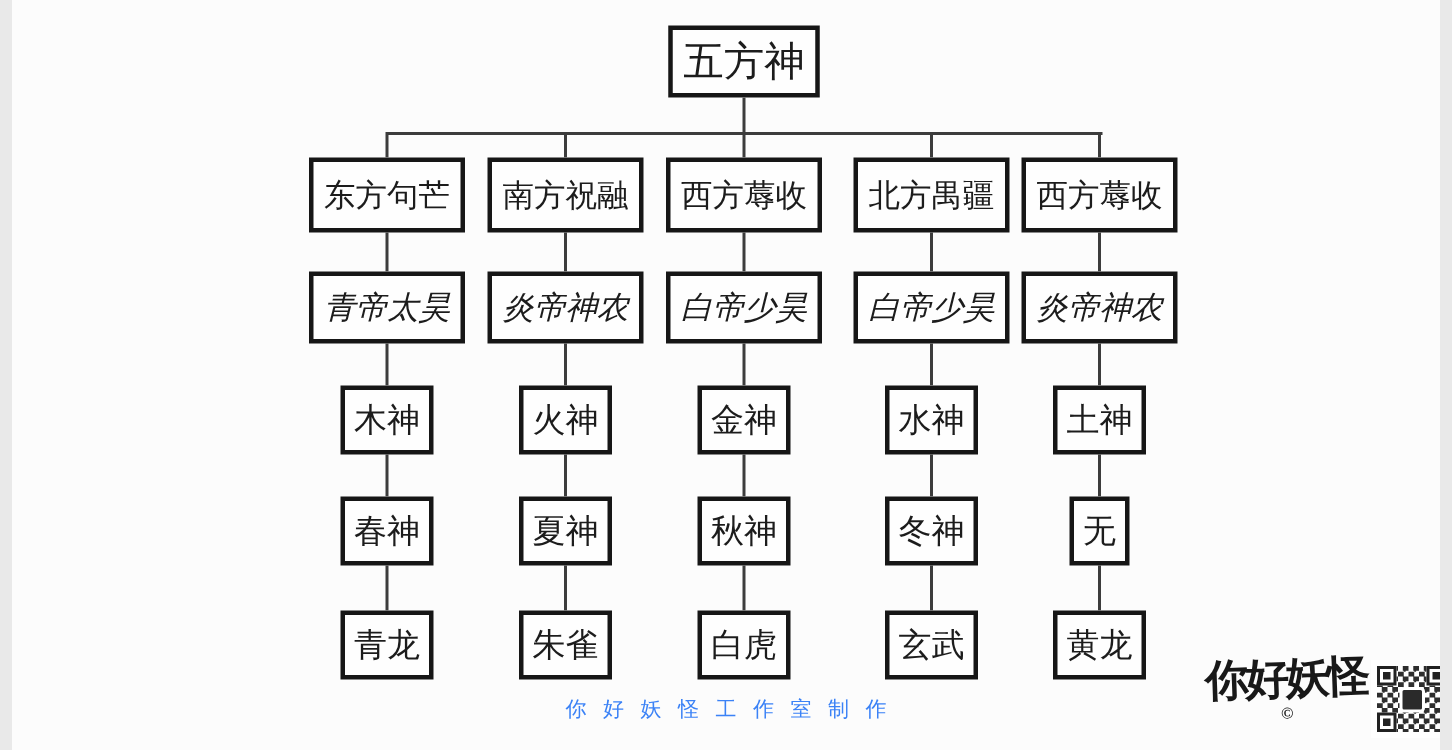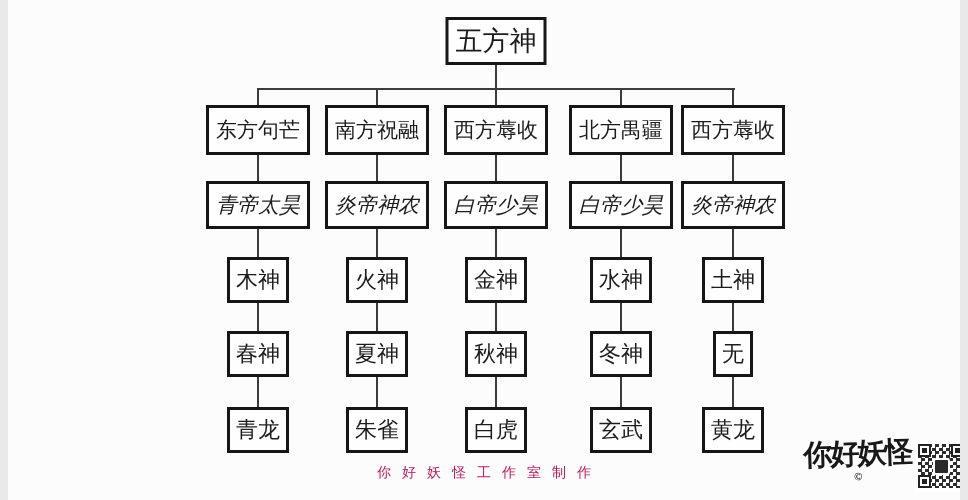--- a/index.html
+++ b/index.html
@@ -30,21 +30,21 @@
   .lvl-s{height:46px;font-size:22px;padding:0 6px;}
   
   .vlink{width:2px;background:#3c3c3c;}
   .h15{height:15px;} .h26{height:26px;} .h28{height:28px;} .h30{height:30px;}
   .root-stub{position:absolute;top:65px;left:487px;width:2px;height:24px;background:#3c3c3c;z-index:1;}
   .bus{position:absolute;top:88px;left:249px;width:478px;height:2px;background:#3c3c3c;z-index:1;}
   
   .credit{
     position:absolute;left:0;right:0;top:464px;text-align:center;
     font-family:"Liberation Serif","DejaVu Serif",serif;
-    font-size:14px;letter-spacing:11px;text-indent:11px;color:#be185d;
+    font-size:14px;letter-spacing:11px;text-indent:11px;color:#3b82f6;
   }
   
   .logo{position:absolute;left:794px;top:438px;width:112px;text-align:center;}
   .logo-text{
     font-family:"Liberation Serif","DejaVu Serif",serif;
     font-weight:bold;font-size:29px;line-height:1.1;color:#181818;
     letter-spacing:-2px;transform:rotate(-2deg);display:inline-block;
   }
   .logo-mark{font-size:11px;vertical-align:top;letter-spacing:0;}
   

